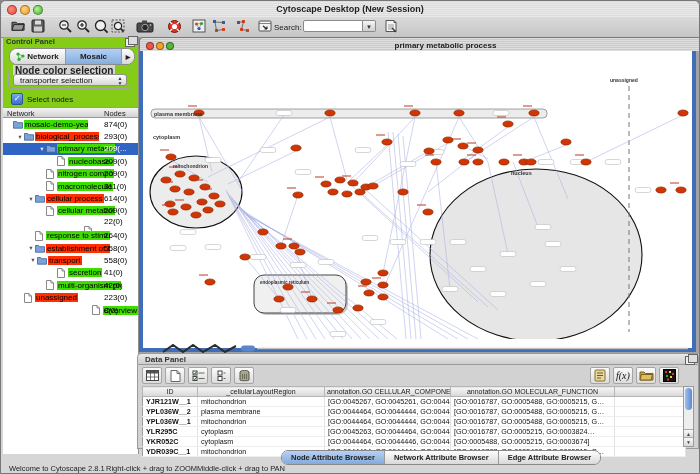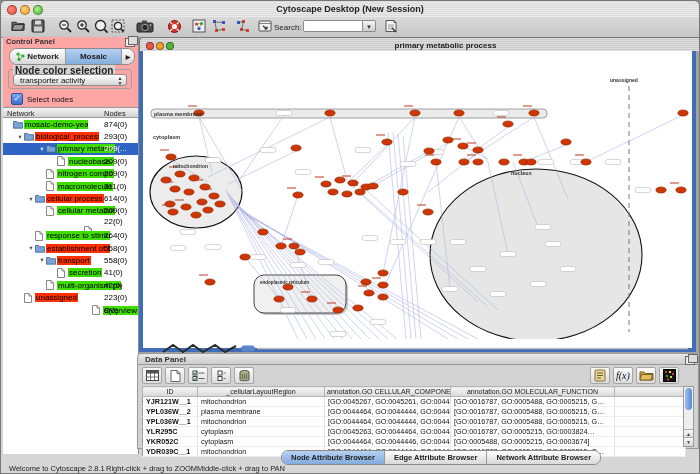--- a/index.html
+++ b/index.html
@@ -17,21 +17,21 @@
   
   .toolbar{position:absolute;left:0;top:16px;width:100%;height:20px;background:linear-gradient(#dadada,#c6c6c6);
     border-bottom:1px solid #8e8e8e;}
   .tbtn{position:absolute;top:2px;width:16px;height:16px;cursor:pointer;}
   .search-label{position:absolute;left:273px;top:6px;font-size:8px;color:#222;}
   .search-field{position:absolute;left:302px;top:3px;width:60px;height:12px;background:#fff;
     border:1px solid #8a8a8a;border-radius:2px 0 0 2px;font-size:8px;padding:0 2px;box-sizing:border-box;}
   .search-arrow{position:absolute;left:362px;top:3px;width:13px;height:12px;background:linear-gradient(#f5f5f5,#cfcfcf);
     border:1px solid #8a8a8a;border-left:none;border-radius:0 2px 2px 0;font-size:6px;color:#333;text-align:center;line-height:12px;box-sizing:border-box;}
   
-  .control-panel{position:absolute;left:2px;top:36px;width:136px;height:417px;background:#fca5a5;
+  .control-panel{position:absolute;left:2px;top:36px;width:136px;height:417px;background:#84cc16;
     border-right:1px solid #8e8e8e;box-sizing:border-box;}
   .panel-header{position:absolute;left:0;top:0;width:100%;height:10px;font-size:7.5px;font-weight:bold;color:#333;
     padding-left:3px;box-sizing:border-box;}
   .float-ico{position:absolute;right:3px;top:1px;width:8px;height:7px;border:1px solid #666;background:#eee;}
   .float-ico:before{content:"";position:absolute;left:2px;top:-3px;width:8px;height:7px;border:1px solid #666;background:#ddd;}
   .tabbar{position:absolute;left:6px;top:11px;width:124px;height:15px;display:flex;border:1px solid #8a8a8a;
     border-radius:8px;overflow:hidden;background:#e8e8e8;}
   .seg{flex:1;display:flex;align-items:center;justify-content:center;font-size:8px;font-weight:bold;color:#222;
     background:linear-gradient(#fdfdfd,#d8d8d8);border-right:1px solid #9a9a9a;cursor:pointer;}
   .seg.active{background:linear-gradient(#b4d0f3,#85aede);}
@@ -211,21 +211,21 @@
         <span>Network</span>
       </div>
       <div class="seg active">
         <span>Mosaic</span>
       </div>
       <div class="seg arrow">▶</div>
     </div>
     <div class="groupbox">
       <span class="group-label">Node color selection</span>
       <div class="combo">
-        <span>transporter activity</span>
+        <span>transporter selection</span>
         <span class="combo-arrows">▲<br>▼</span>
       </div>
     </div>
     <div class="cb-row">
       <span class="cb-box">✓</span>
       <span style="font-size:8px;color:#111">Select nodes</span>
     </div>
     <div class="tree-header">
       <span style="left:4px">Network</span>
       <span style="left:101px">Nodes</span>
@@ -340,21 +340,21 @@
         <div class="tree-row" style="padding-left: 24px;">
           <span class="tw-exp">▼</span>
           <span class="tw-ico">
             <svg width="10" height="9" viewBox="0 0 10 9">
               <path d="M0.5 1.5h3.2l1 1.2h4.8v5.5H0.5z" fill="#7ba3d8" stroke="#3f618f" stroke-width="0.8"></path>
             </svg>
           </span>
           <span class="tw-label hl-red">establishment of lo</span>
           <span class="tw-count">558(0)</span>
         </div>
-        <div class="tree-row" style="padding-left: 35px;">
+        <div class="tree-row" style="padding-left: 26px;">
           <span class="tw-exp">▼</span>
           <span class="tw-ico">
             <svg width="10" height="9" viewBox="0 0 10 9">
               <path d="M0.5 1.5h3.2l1 1.2h4.8v5.5H0.5z" fill="#7ba3d8" stroke="#3f618f" stroke-width="0.8"></path>
             </svg>
           </span>
           <span class="tw-label hl-red">transport</span>
           <span class="tw-count">558(0)</span>
         </div>
         <div class="tree-row" style="padding-left: 46px;">
@@ -758,22 +758,22 @@
       <div class="vscroll">
         <div class="vthumb"></div>
         <div class="varrow" style="bottom:8px">▲</div>
         <div class="varrow" style="bottom:0">▼</div>
       </div>
     </div>
   </div>
 
   <div class="bottom-tabs">
     <div class="btab active">Node Attribute Browser</div>
+    <div class="btab">Network Attribute Browser</div>
     <div class="btab">Edge Attribute Browser</div>
-    <div class="btab">Network Attribute Browser</div>
   </div>
 
   <div class="status-bar">
     <span style="left:8px">Welcome to Cytoscape 2.8.1</span>
     <span style="left:105px">Right-click + drag to ZOOM</span>
     <span style="left:196px">Middle-click + drag to PAN</span>
   </div>
 
 </div>
 

